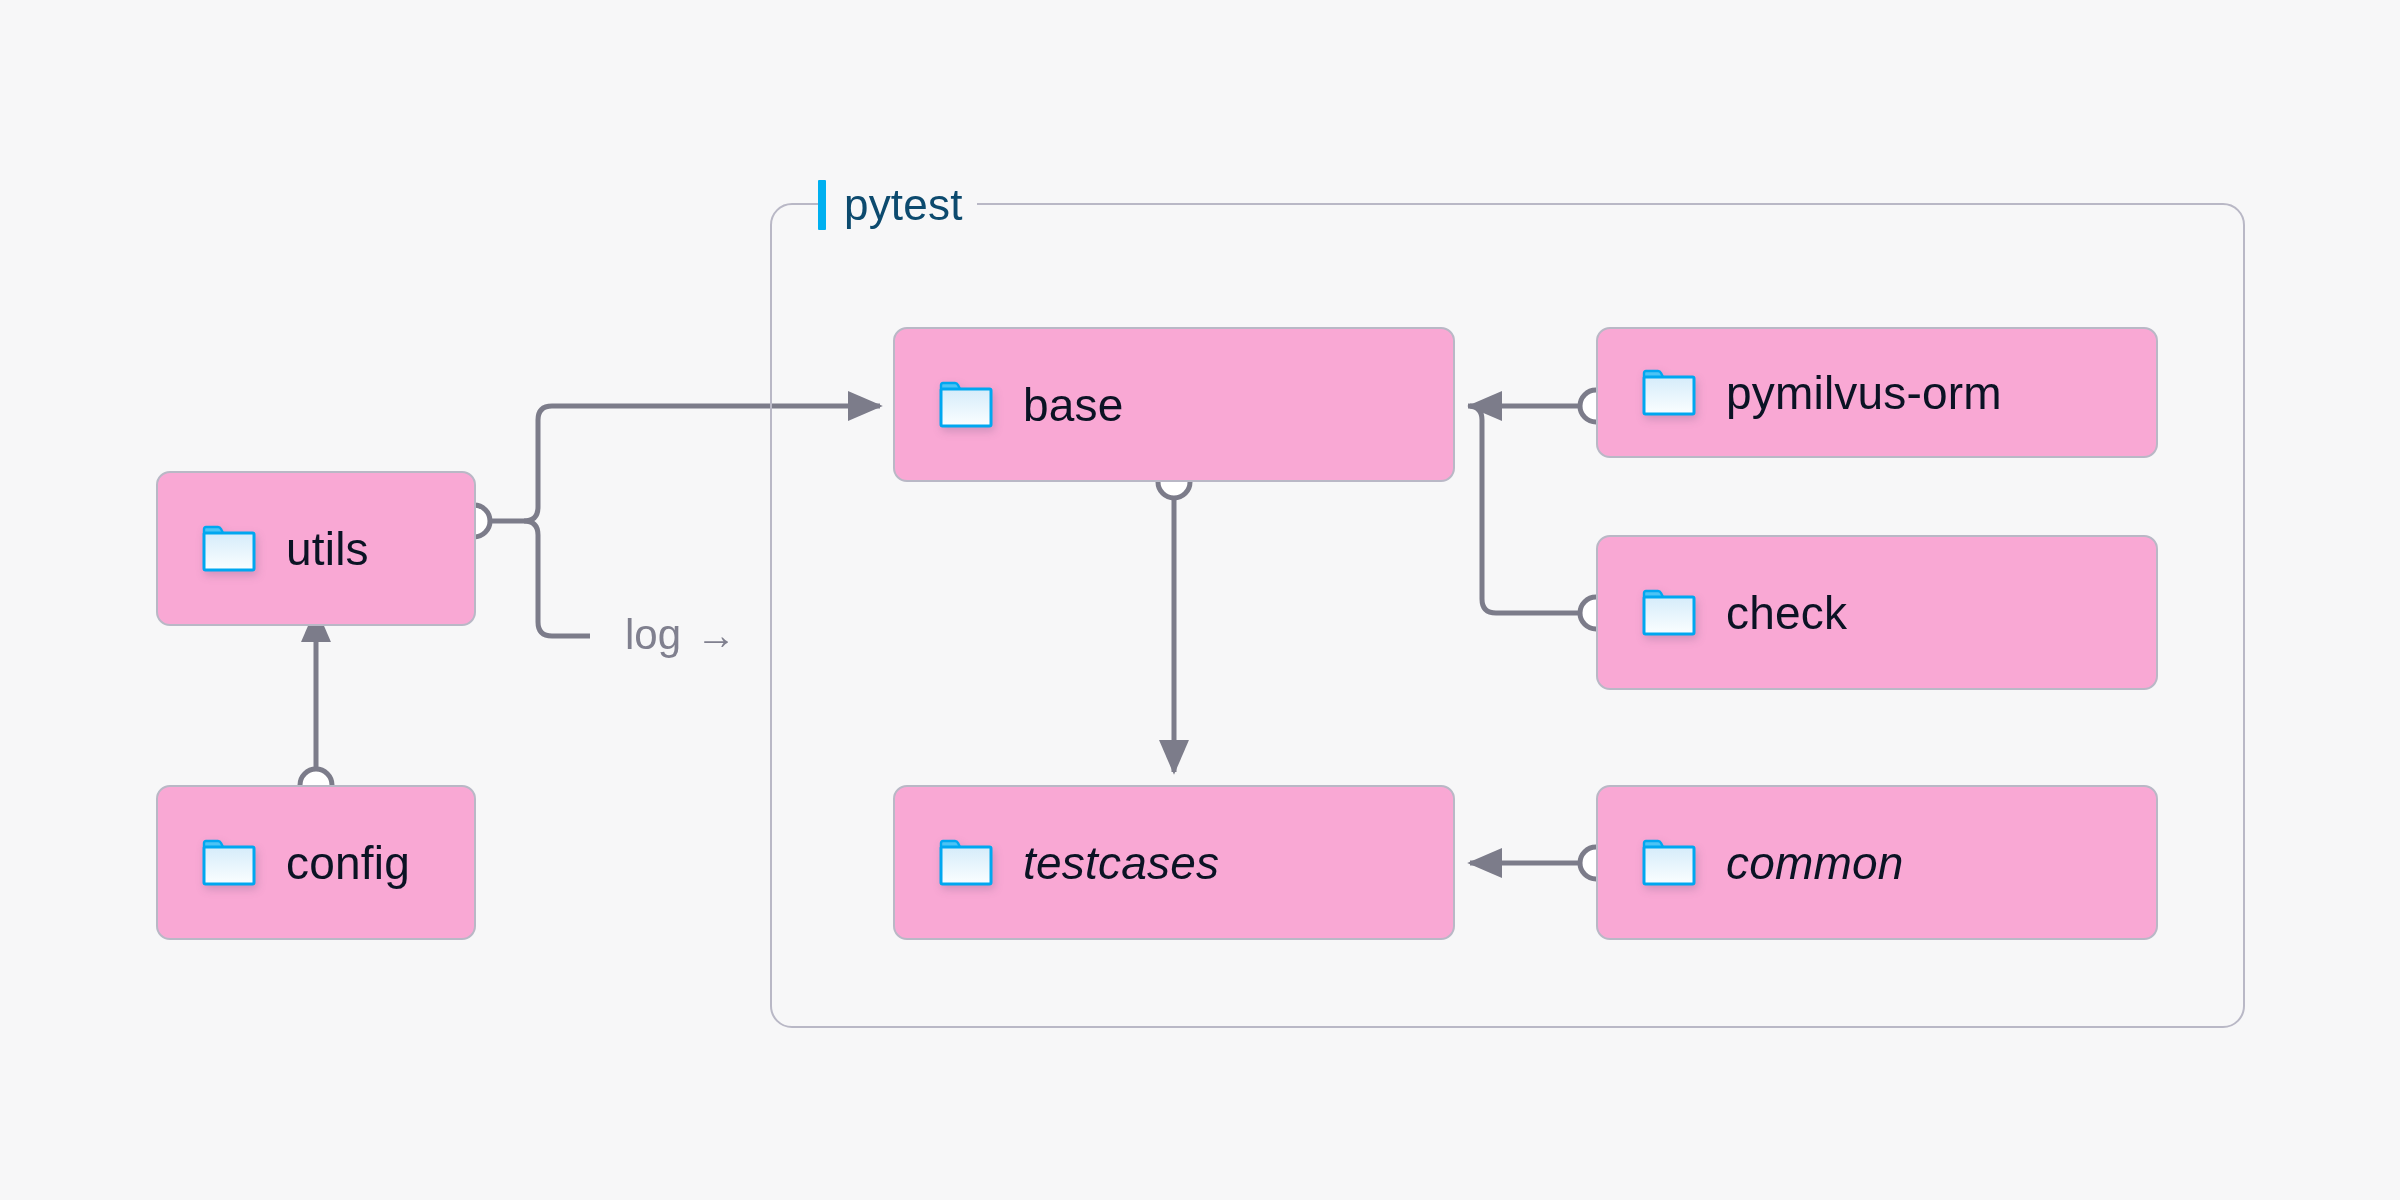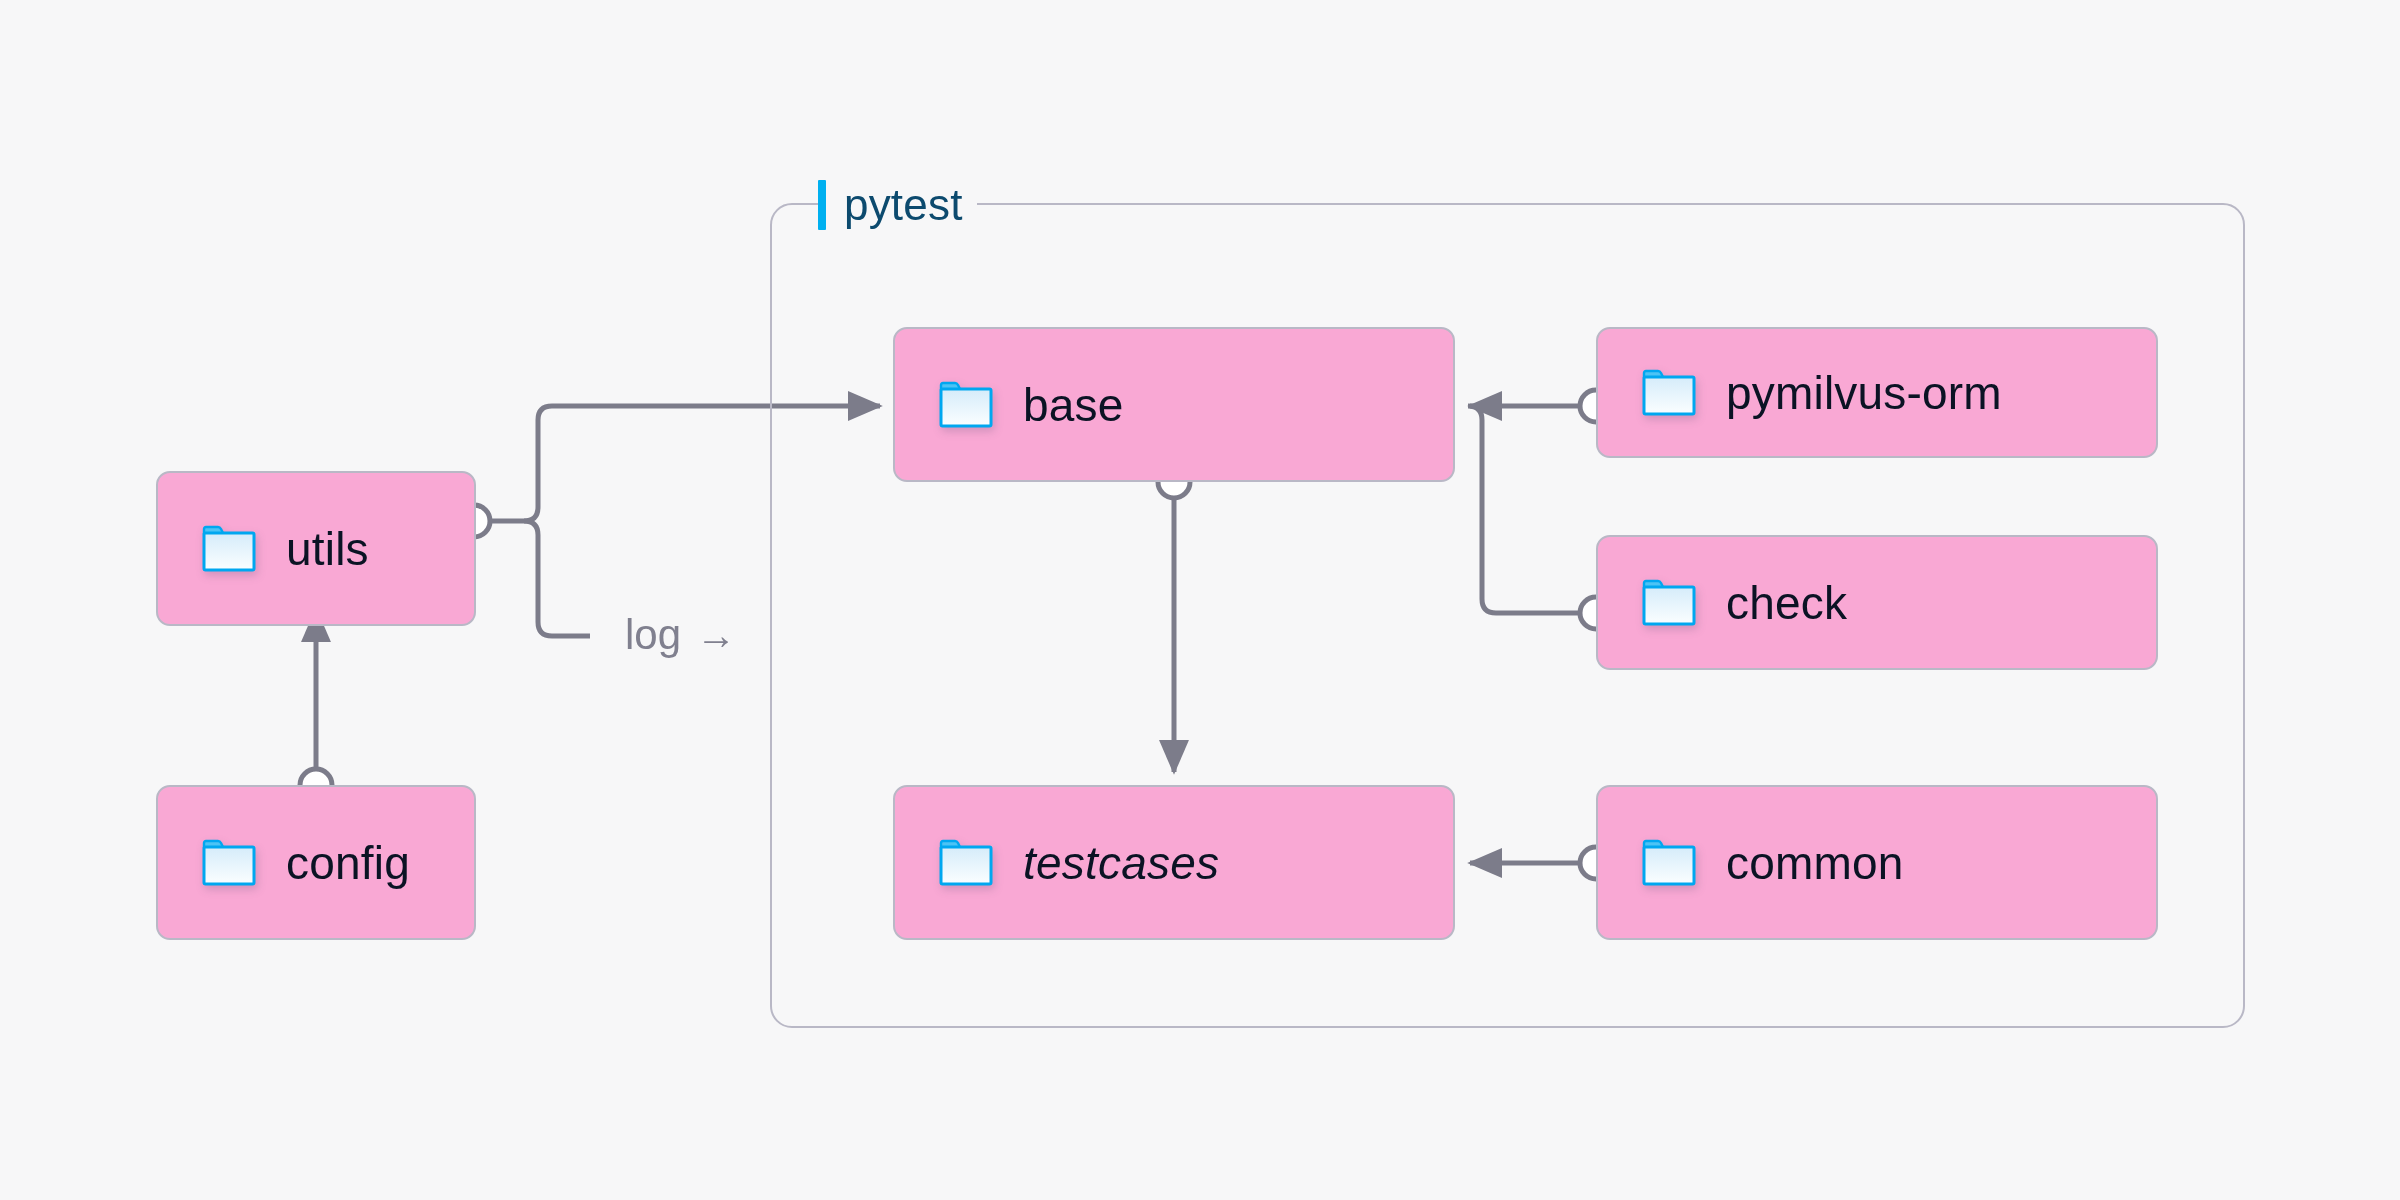--- a/index.html
+++ b/index.html
@@ -188,29 +188,29 @@
   </div>
 
   <div class="node" style="left:1596px; top:327px; width:562px; height:131px;">
     <svg class="folder-icon" viewBox="0 0 54 48" xmlns="http://www.w3.org/2000/svg">
       <path d="M2 9 L2 4 Q2 2 4 2 L16 2 Q18 2 19 4 L21 8 L21 9 Z" fill="#4cc3f5" stroke="#00a7f0" stroke-width="2.4" stroke-linejoin="round"></path>
       <rect x="2" y="8" width="50" height="37" rx="1.5" fill="url(#folderGrad)" stroke="#00a7f0" stroke-width="3"></rect>
     </svg>
     <span class="node-label">pymilvus-orm</span>
   </div>
 
-  <div class="node" style="left:1596px; top:535px; width:562px; height:135px;">
+  <div class="node" style="left:1596px; top:535px; width:562px; height:155px;">
     <svg class="folder-icon" viewBox="0 0 54 48" xmlns="http://www.w3.org/2000/svg">
       <path d="M2 9 L2 4 Q2 2 4 2 L16 2 Q18 2 19 4 L21 8 L21 9 Z" fill="#4cc3f5" stroke="#00a7f0" stroke-width="2.4" stroke-linejoin="round"></path>
       <rect x="2" y="8" width="50" height="37" rx="1.5" fill="url(#folderGrad)" stroke="#00a7f0" stroke-width="3"></rect>
     </svg>
     <span class="node-label">check</span>
   </div>
 
-  <div class="node" style="left:1596px; top:785px; width:562px; height:155px;">
+  <div class="node" style="left:1596px; top:785px; width:562px; height:155px;font-style:italic;">
     <svg class="folder-icon" viewBox="0 0 54 48" xmlns="http://www.w3.org/2000/svg">
       <path d="M2 9 L2 4 Q2 2 4 2 L16 2 Q18 2 19 4 L21 8 L21 9 Z" fill="#4cc3f5" stroke="#00a7f0" stroke-width="2.4" stroke-linejoin="round"></path>
       <rect x="2" y="8" width="50" height="37" rx="1.5" fill="url(#folderGrad)" stroke="#00a7f0" stroke-width="3"></rect>
     </svg>
     <span class="node-label">common</span>
   </div>
 
   <div class="edge-label" style="left:604px; top:614px;">
     <span>log</span>
     <span class="edge-label-arrow">→</span>

